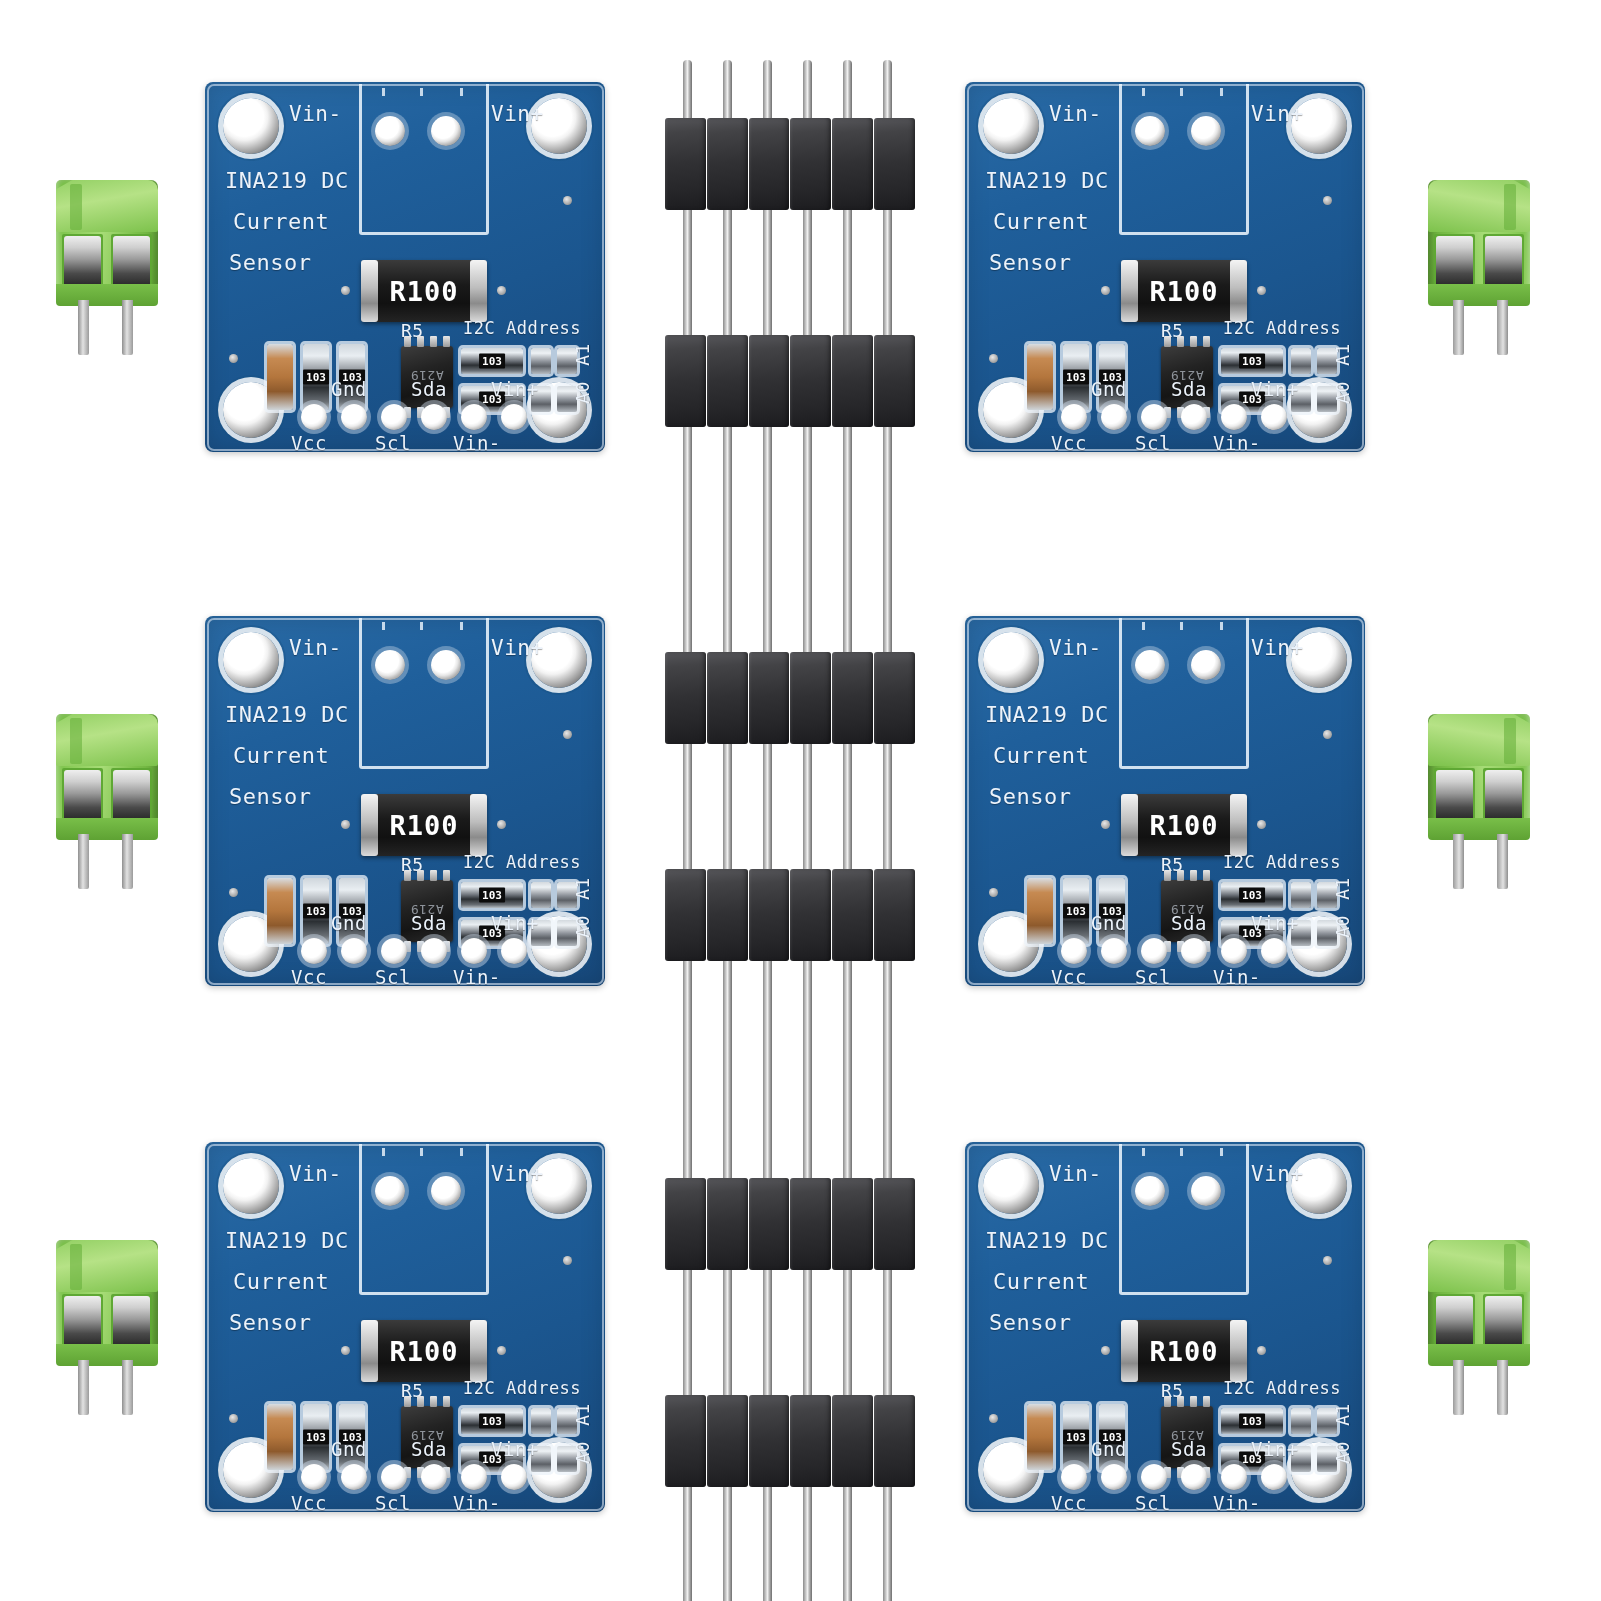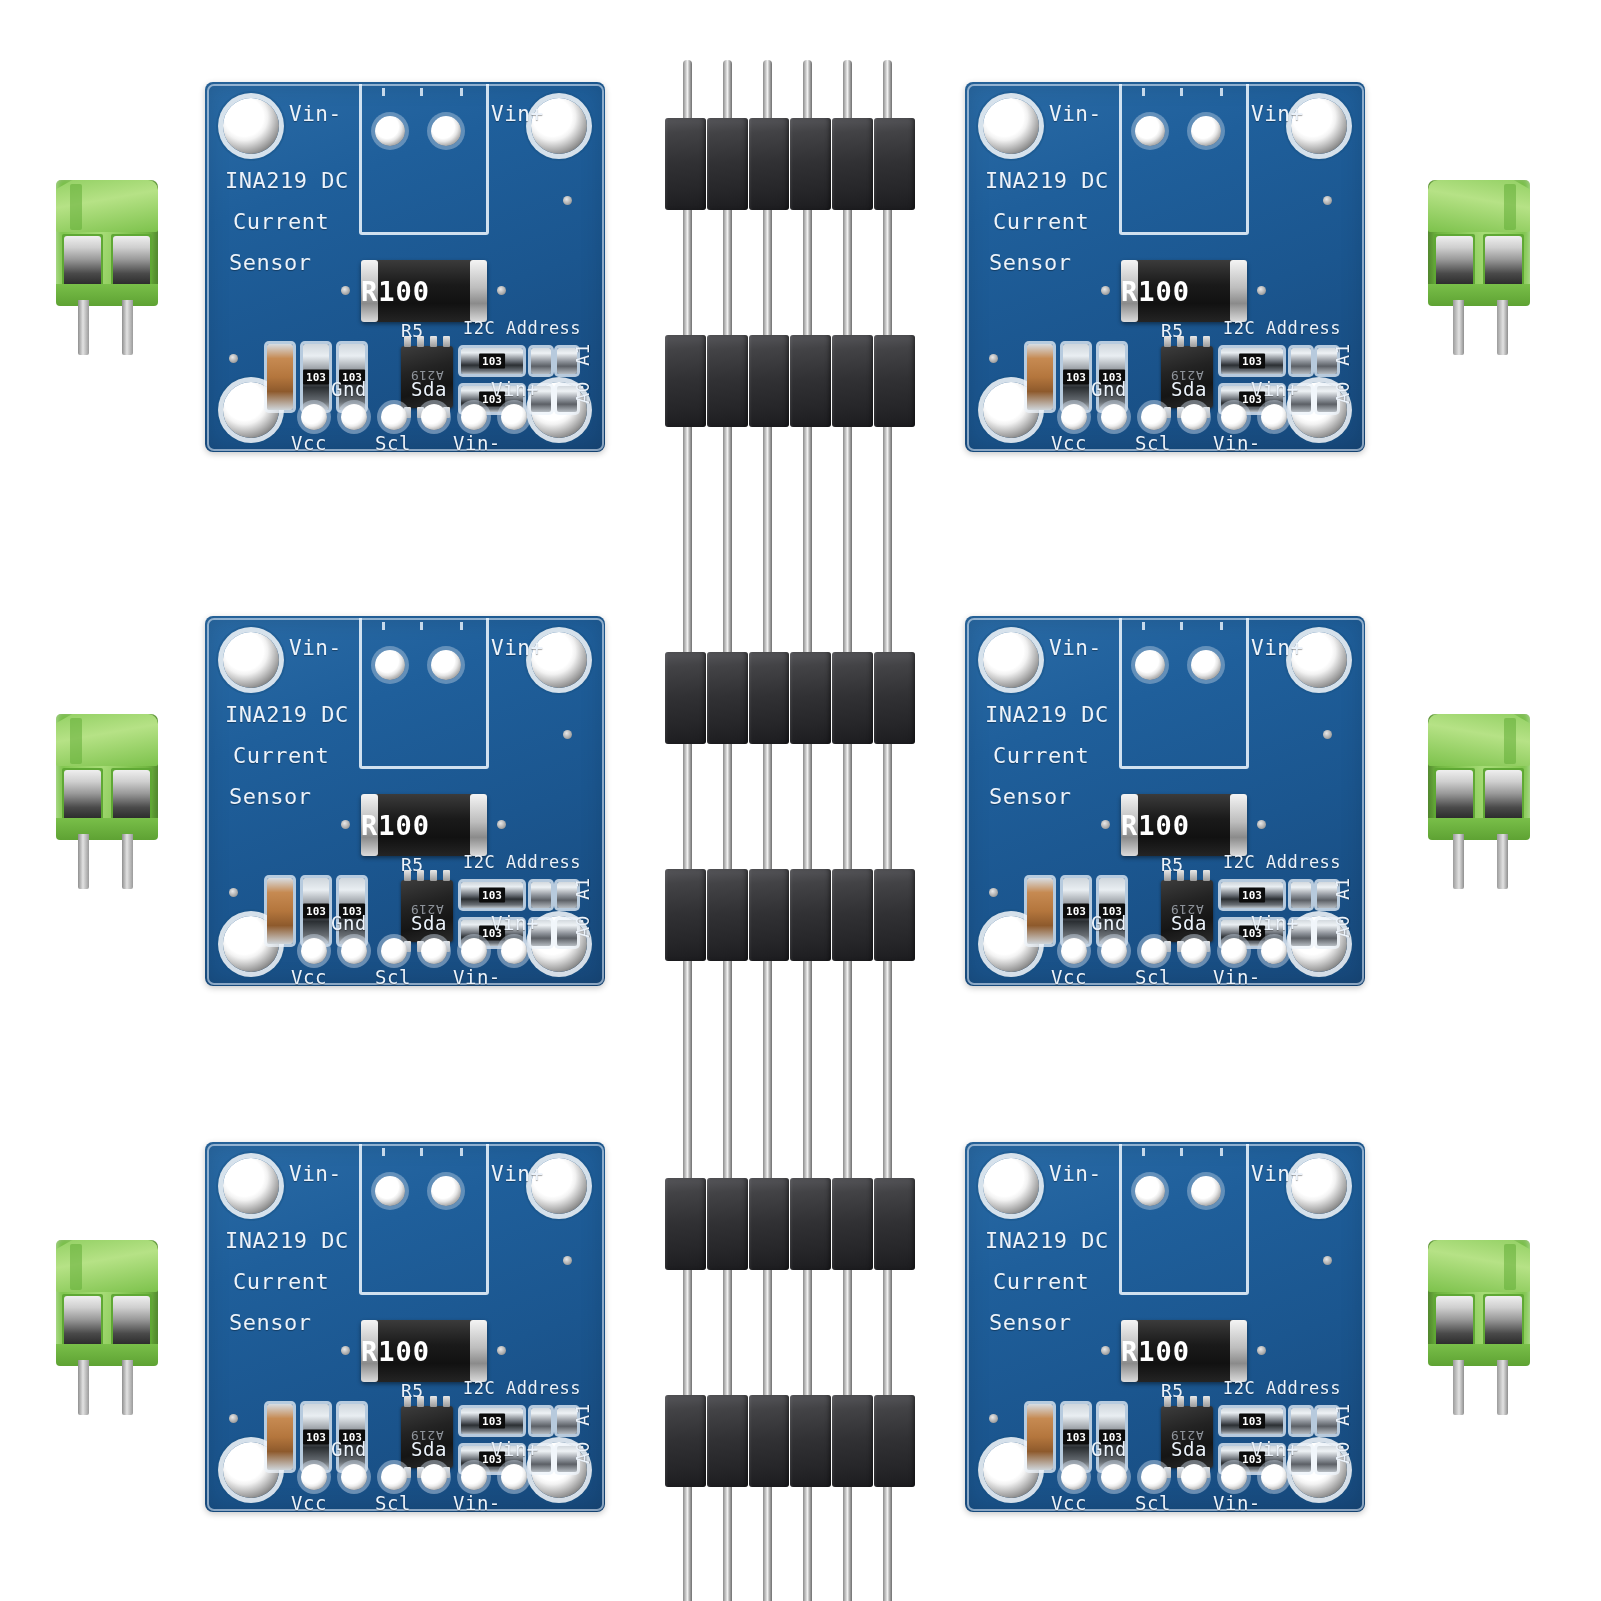--- a/index.html
+++ b/index.html
@@ -69,21 +69,21 @@
   .pad2{position:absolute;width:30px;height:30px;border-radius:50%;
     background:radial-gradient(circle at 40% 36%, #ffffff 0 44%, #e6e6e6 56%, #b4b4b4 70%, #8c8c8c 86%, #737373 100%);
     box-shadow:0 0 0 4px rgba(200,215,230,.40);}
 
   .shunt{position:absolute;left:156px;top:178px;width:126px;height:62px;
     background:linear-gradient(180deg,#3b3b3b 0%,#1a1a1a 40%,#111 70%,#242424 100%);
     border-radius:4px;box-shadow:0 2px 4px rgba(0,0,0,.45);}
   .shunt .cap{position:absolute;top:0;width:17px;height:62px;
     background:linear-gradient(180deg,#f4f4f4,#bdbdbd 45%,#8b8b8b 70%,#dcdcdc);border-radius:3px;}
   .shunt .cap.l{left:0;} .shunt .cap.r{right:0;}
-  .shunt .lbl{position:absolute;left:0;right:0;top:16px;text-align:left;color:#fff;
+  .shunt .lbl{position:absolute;left:0;right:0;top:16px;text-align:center;color:#fff;
     font-family:"DejaVu Sans Mono",monospace;font-size:27px;font-weight:bold;letter-spacing:1px;}
 
   .smd{position:absolute;border-radius:2px;
     background:linear-gradient(180deg,#cfd6dc 0%,#e9eef2 18%,#6c7178 50%,#2b2f33 66%,#6a7076 88%,#b9c0c6 100%);
     box-shadow:0 0 0 3px rgba(236,243,250,.75);}
   .smd .chipbody{position:absolute;left:50%;top:50%;transform:translate(-50%,-50%);
     background:#0c0c0c;color:#fff;font-family:"DejaVu Sans Mono",monospace;
     font-size:11px;font-weight:bold;padding:2px 3px;border-radius:1px;line-height:1;}
   .smd.tan{background:linear-gradient(180deg,#d8dde2 0%,#c68a52 22%,#b4763d 50%,#8e5a2c 72%,#cfd5da 100%);}
   .smd.plain{background:linear-gradient(180deg,#d3d9de 0%,#eef2f5 20%,#8d9299 52%,#5c6066 70%,#b6bcc2 100%);}

